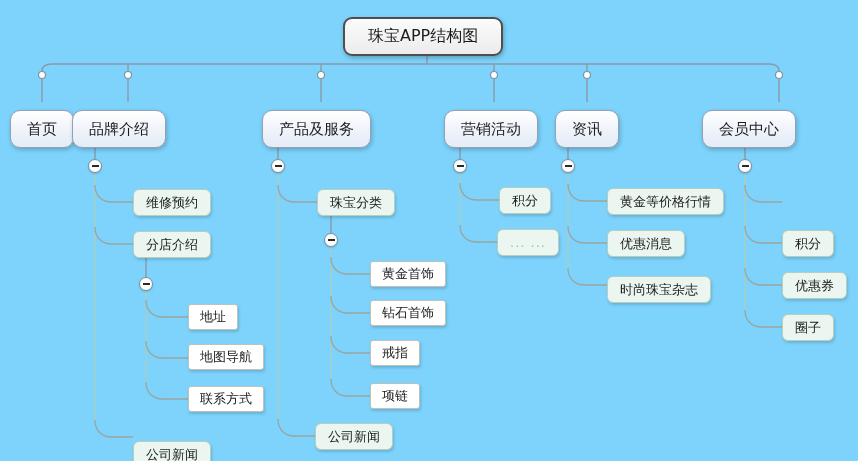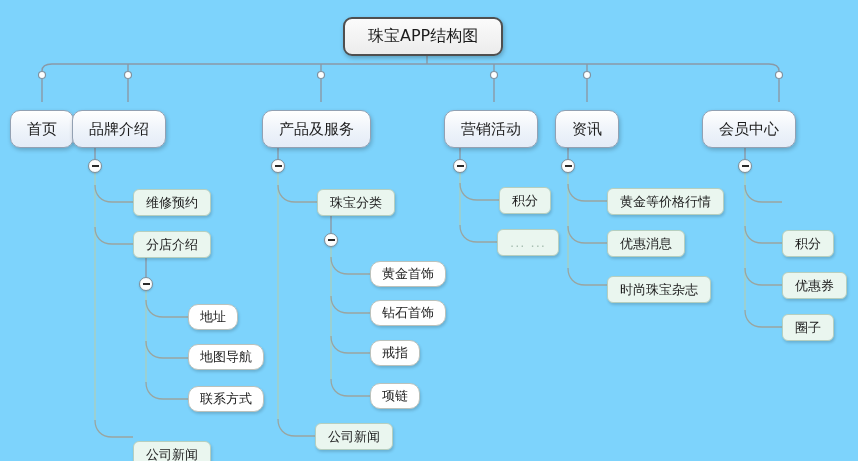--- a/index.html
+++ b/index.html
@@ -13,21 +13,21 @@
         border:2px solid #4f4f4f;border-radius:9px;
         box-shadow:1px 2px 4px rgba(0,0,0,.25);}
   .lv1{height:38px;padding:0 16px;font-size:15px;
        background:linear-gradient(180deg,#ffffff 0%,#eef3fa 55%,#e4ecf7 100%);
        border:1.5px solid #93a1b3;border-radius:10px;
        box-shadow:1px 2px 4px rgba(0,0,0,.22);margin-top:8px;}
   .lv2{height:27px;padding:0 12px;font-size:13px;background:#eaf6ef;
        border:1px solid #b6cfbf;border-radius:6px;
        box-shadow:1px 2px 3px rgba(0,0,0,.16);}
   .lv3{height:26px;padding:0 11px;font-size:13px;background:#ffffff;
-       border:1px solid #bcc2bc;border-radius:10px;
+       border:1px solid #bcc2bc;border-radius:3px;
        box-shadow:1px 2px 3px rgba(0,0,0,.16);}
   .muted{color:#a8bfb2;letter-spacing:1px;}
   .minus{position:absolute;width:14px;height:14px;border-radius:50%;
          background:#fcfdfd;border:1px solid #7e8e99;box-sizing:border-box;
          display:flex;align-items:center;justify-content:center;
          box-shadow:0 1px 2px rgba(0,0,0,.15);cursor:pointer;}
   .minus i{display:block;width:7px;height:2px;background:#2a2a2a;}
 </style>
 </head>
 <body>

